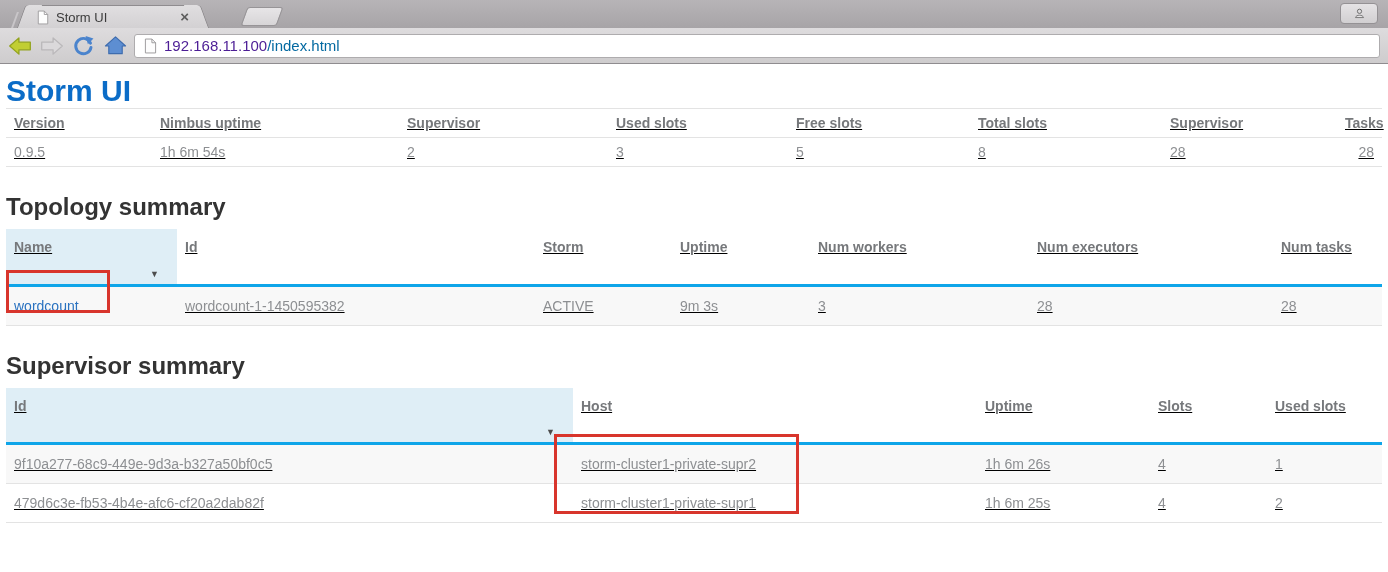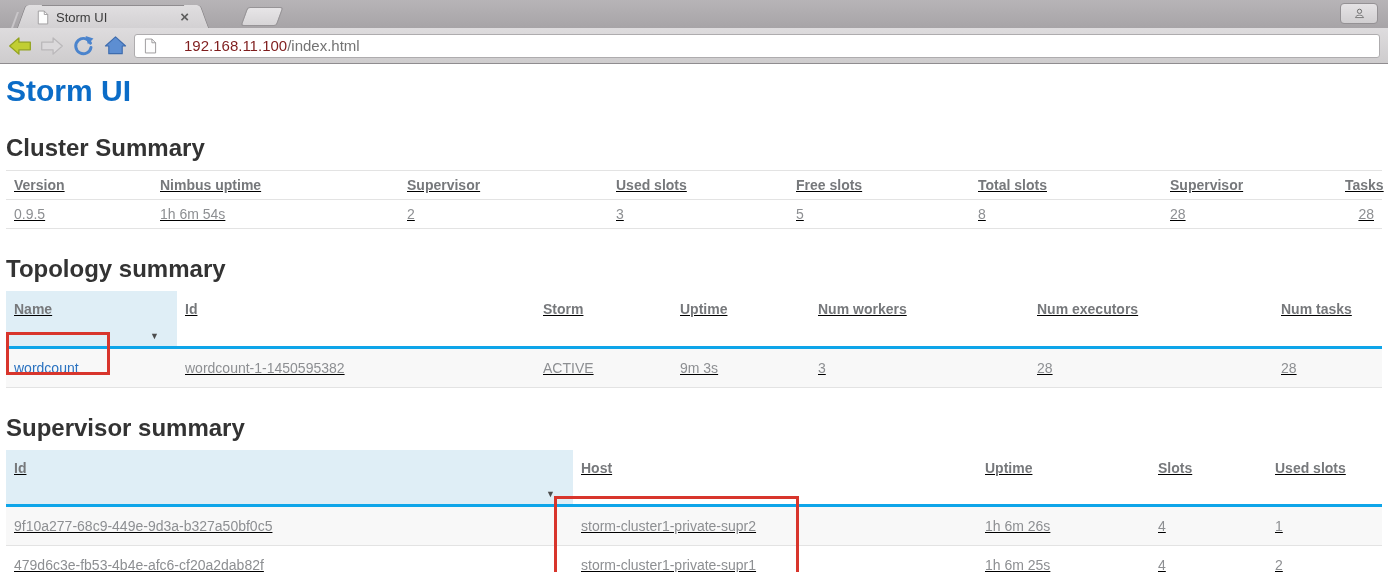--- a/index.html
+++ b/index.html
@@ -35,22 +35,22 @@
     display:flex; align-items:center; justify-content:center; cursor:pointer; }
 
   .toolbar { height:36px; background:linear-gradient(#dedcde,#cecccd);
     border-bottom:1px solid #8f8c8f;
     display:flex; align-items:center; gap:5px; padding:0 8px 0 6px; }
   .nav-btn { width:27px; height:27px; display:flex; align-items:center; justify-content:center;
     cursor:pointer; flex:0 0 auto; }
   .addressbar { flex:1; height:24px; background:#fff; border:1px solid #aeacae; border-radius:3px;
     display:flex; align-items:center; gap:7px; padding:0 9px; font-size:15px;
     cursor:text; white-space:nowrap; overflow:hidden; }
-  .url-host { color:#7f1d1d;margin-left:20px; }
-  .url-path { color:#737373; }
+  .url-host { color:#4c1d95; }
+  .url-path { color:#0369a1; }
 
   
   .content { padding:0 6px; }
   .page-title { font-size:30px; font-weight:bold; color:#0b6cc7;
     margin:10px 0 0 0; line-height:34px; cursor:pointer; }
   .section-heading { font-size:24px; font-weight:bold; color:#333;
     margin:26px 0 8px 0; line-height:28px; }
 
   table { width:100%; border-collapse:collapse; font-size:14px; table-layout:fixed;text-decoration:underline; }
   th { text-align:left; font-weight:bold; color:#76787b; padding:6px 8px; }
@@ -140,21 +140,20 @@
     <span>
       <span class="url-host">192.168.11.100</span><span class="url-path">/index.html</span>
     </span>
   </div>
 </div>
 
 <div class="content">
 
   <h1 class="page-title">Storm UI</h1>
 
-  <h2 class="section-heading">Cluster Summary</h2>
   <div class="table-wrap">
     <table class="cluster">
       <colgroup>
         <col style="width:146px">
           <col style="width:247px">
           <col style="width:209px">
           <col style="width:180px">
         <col style="width:182px">
           <col style="width:192px">
           <col style="width:175px">

